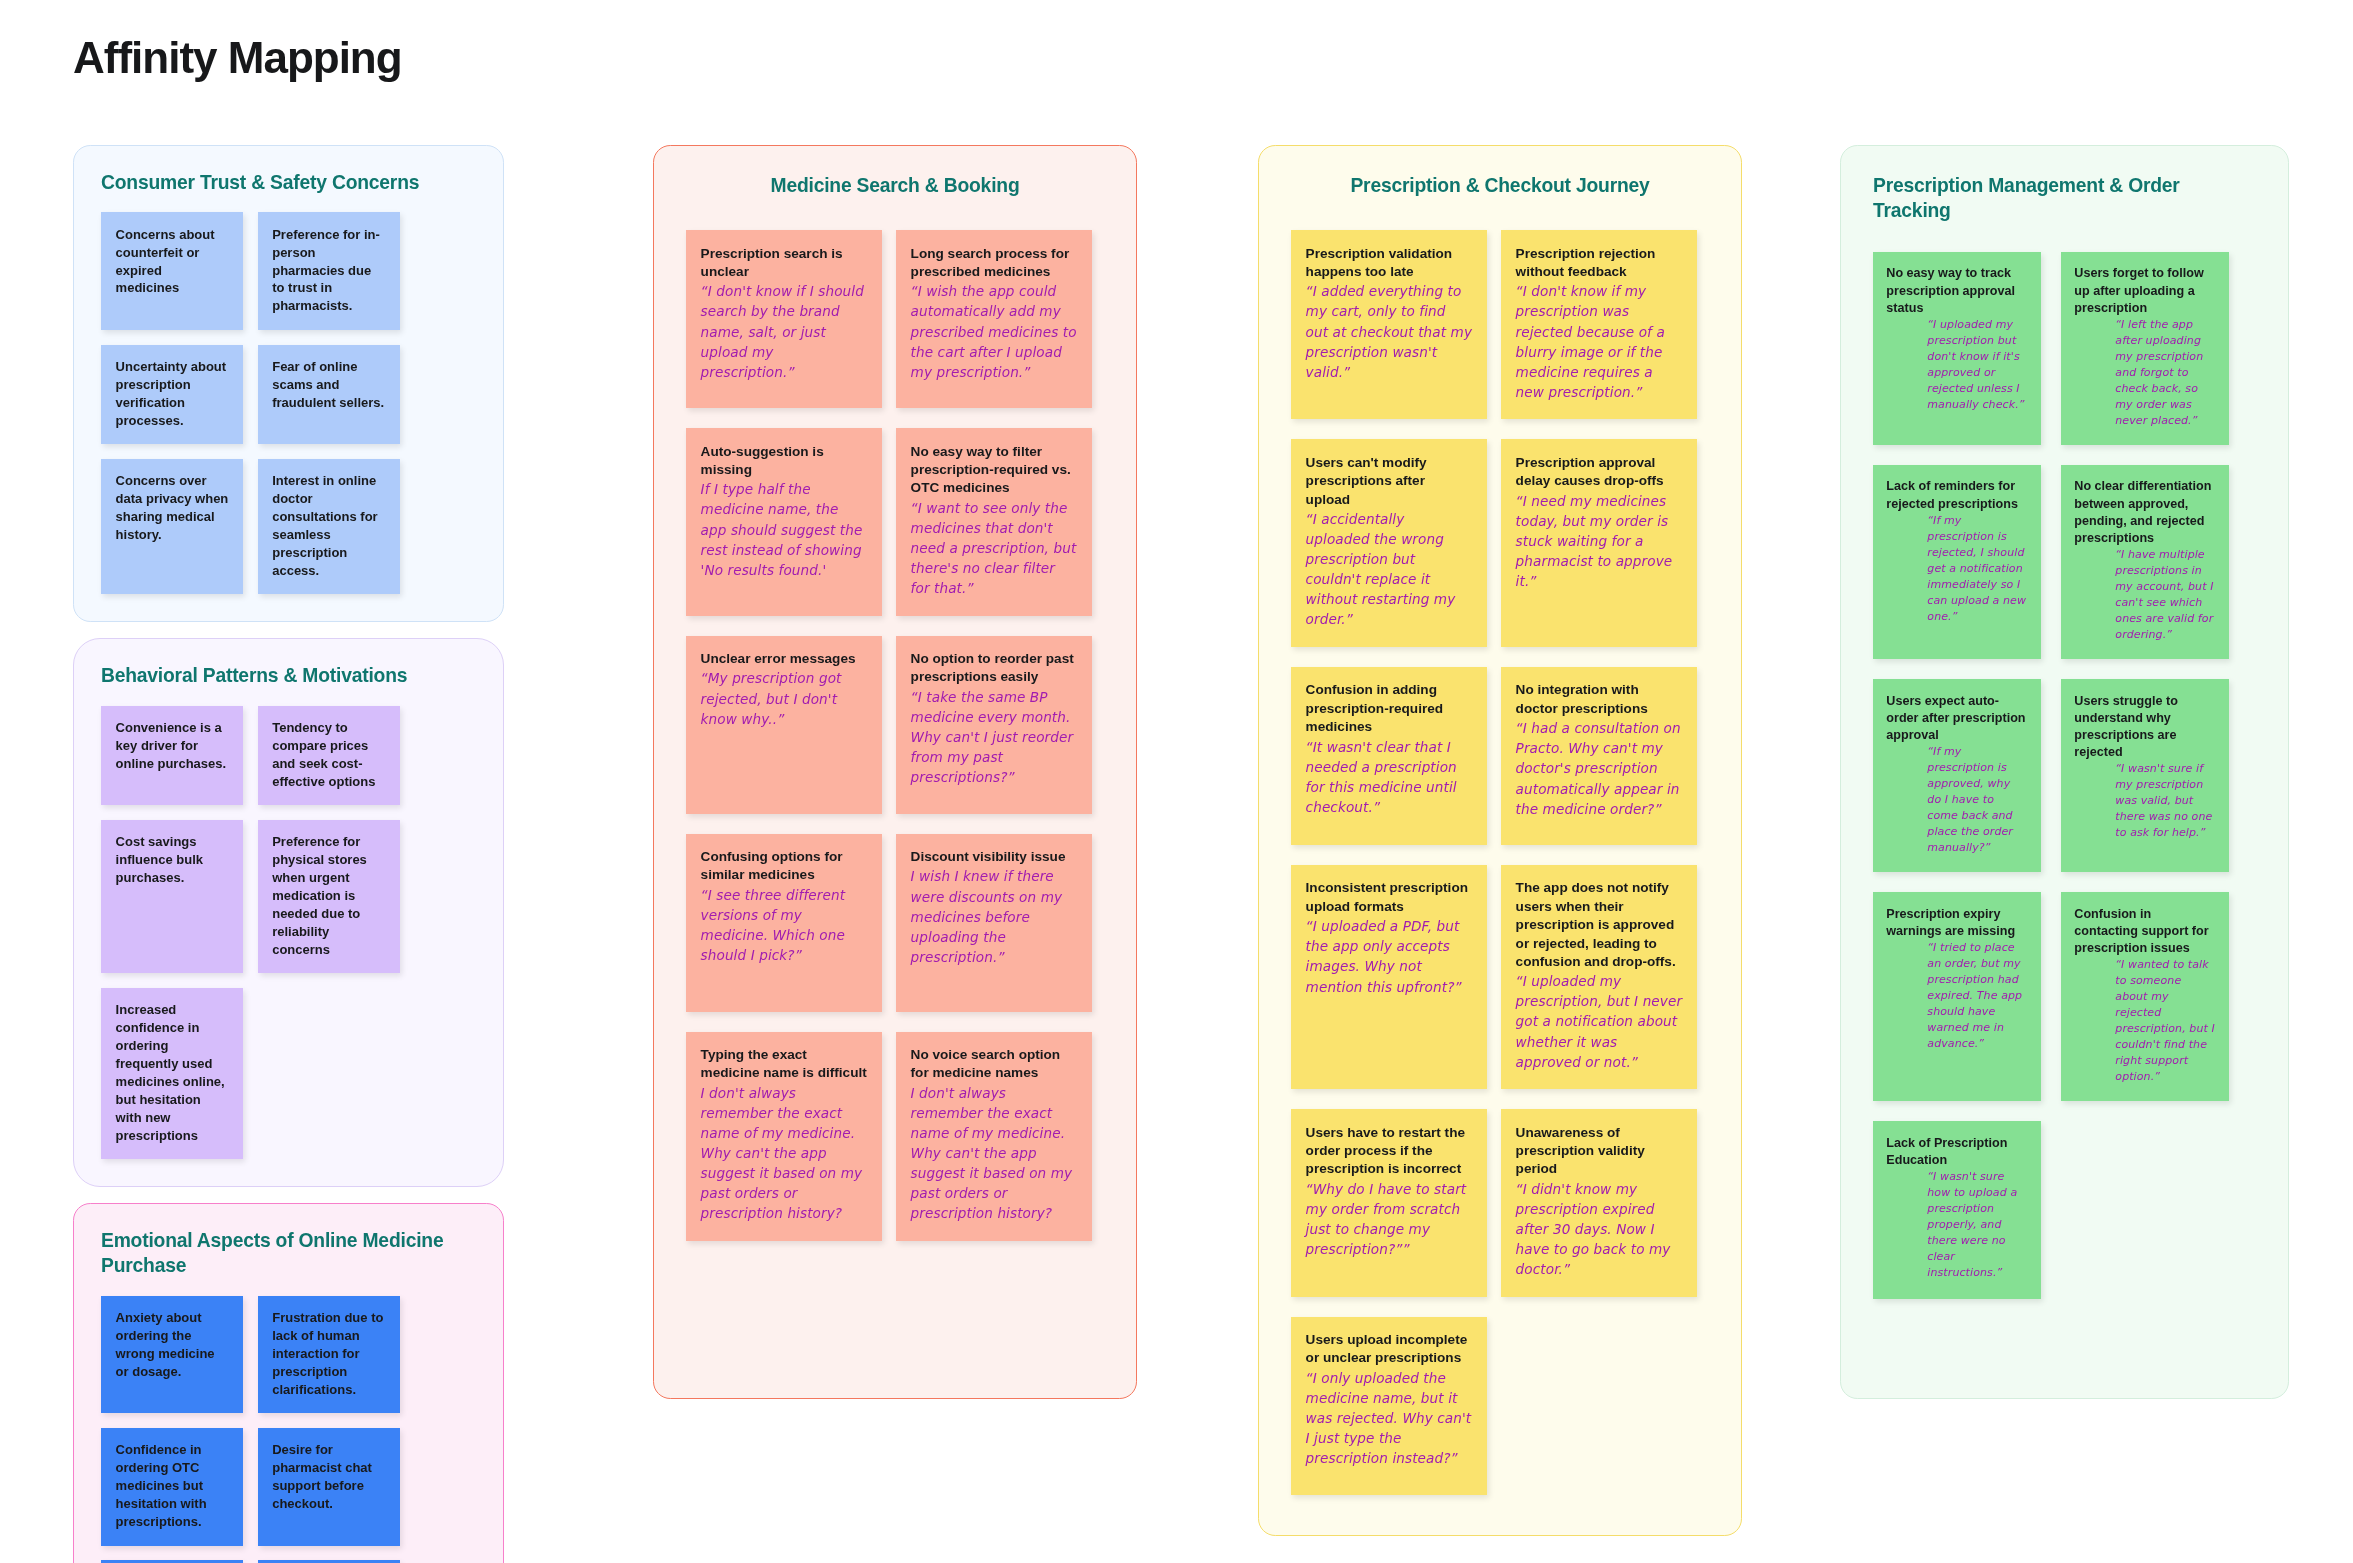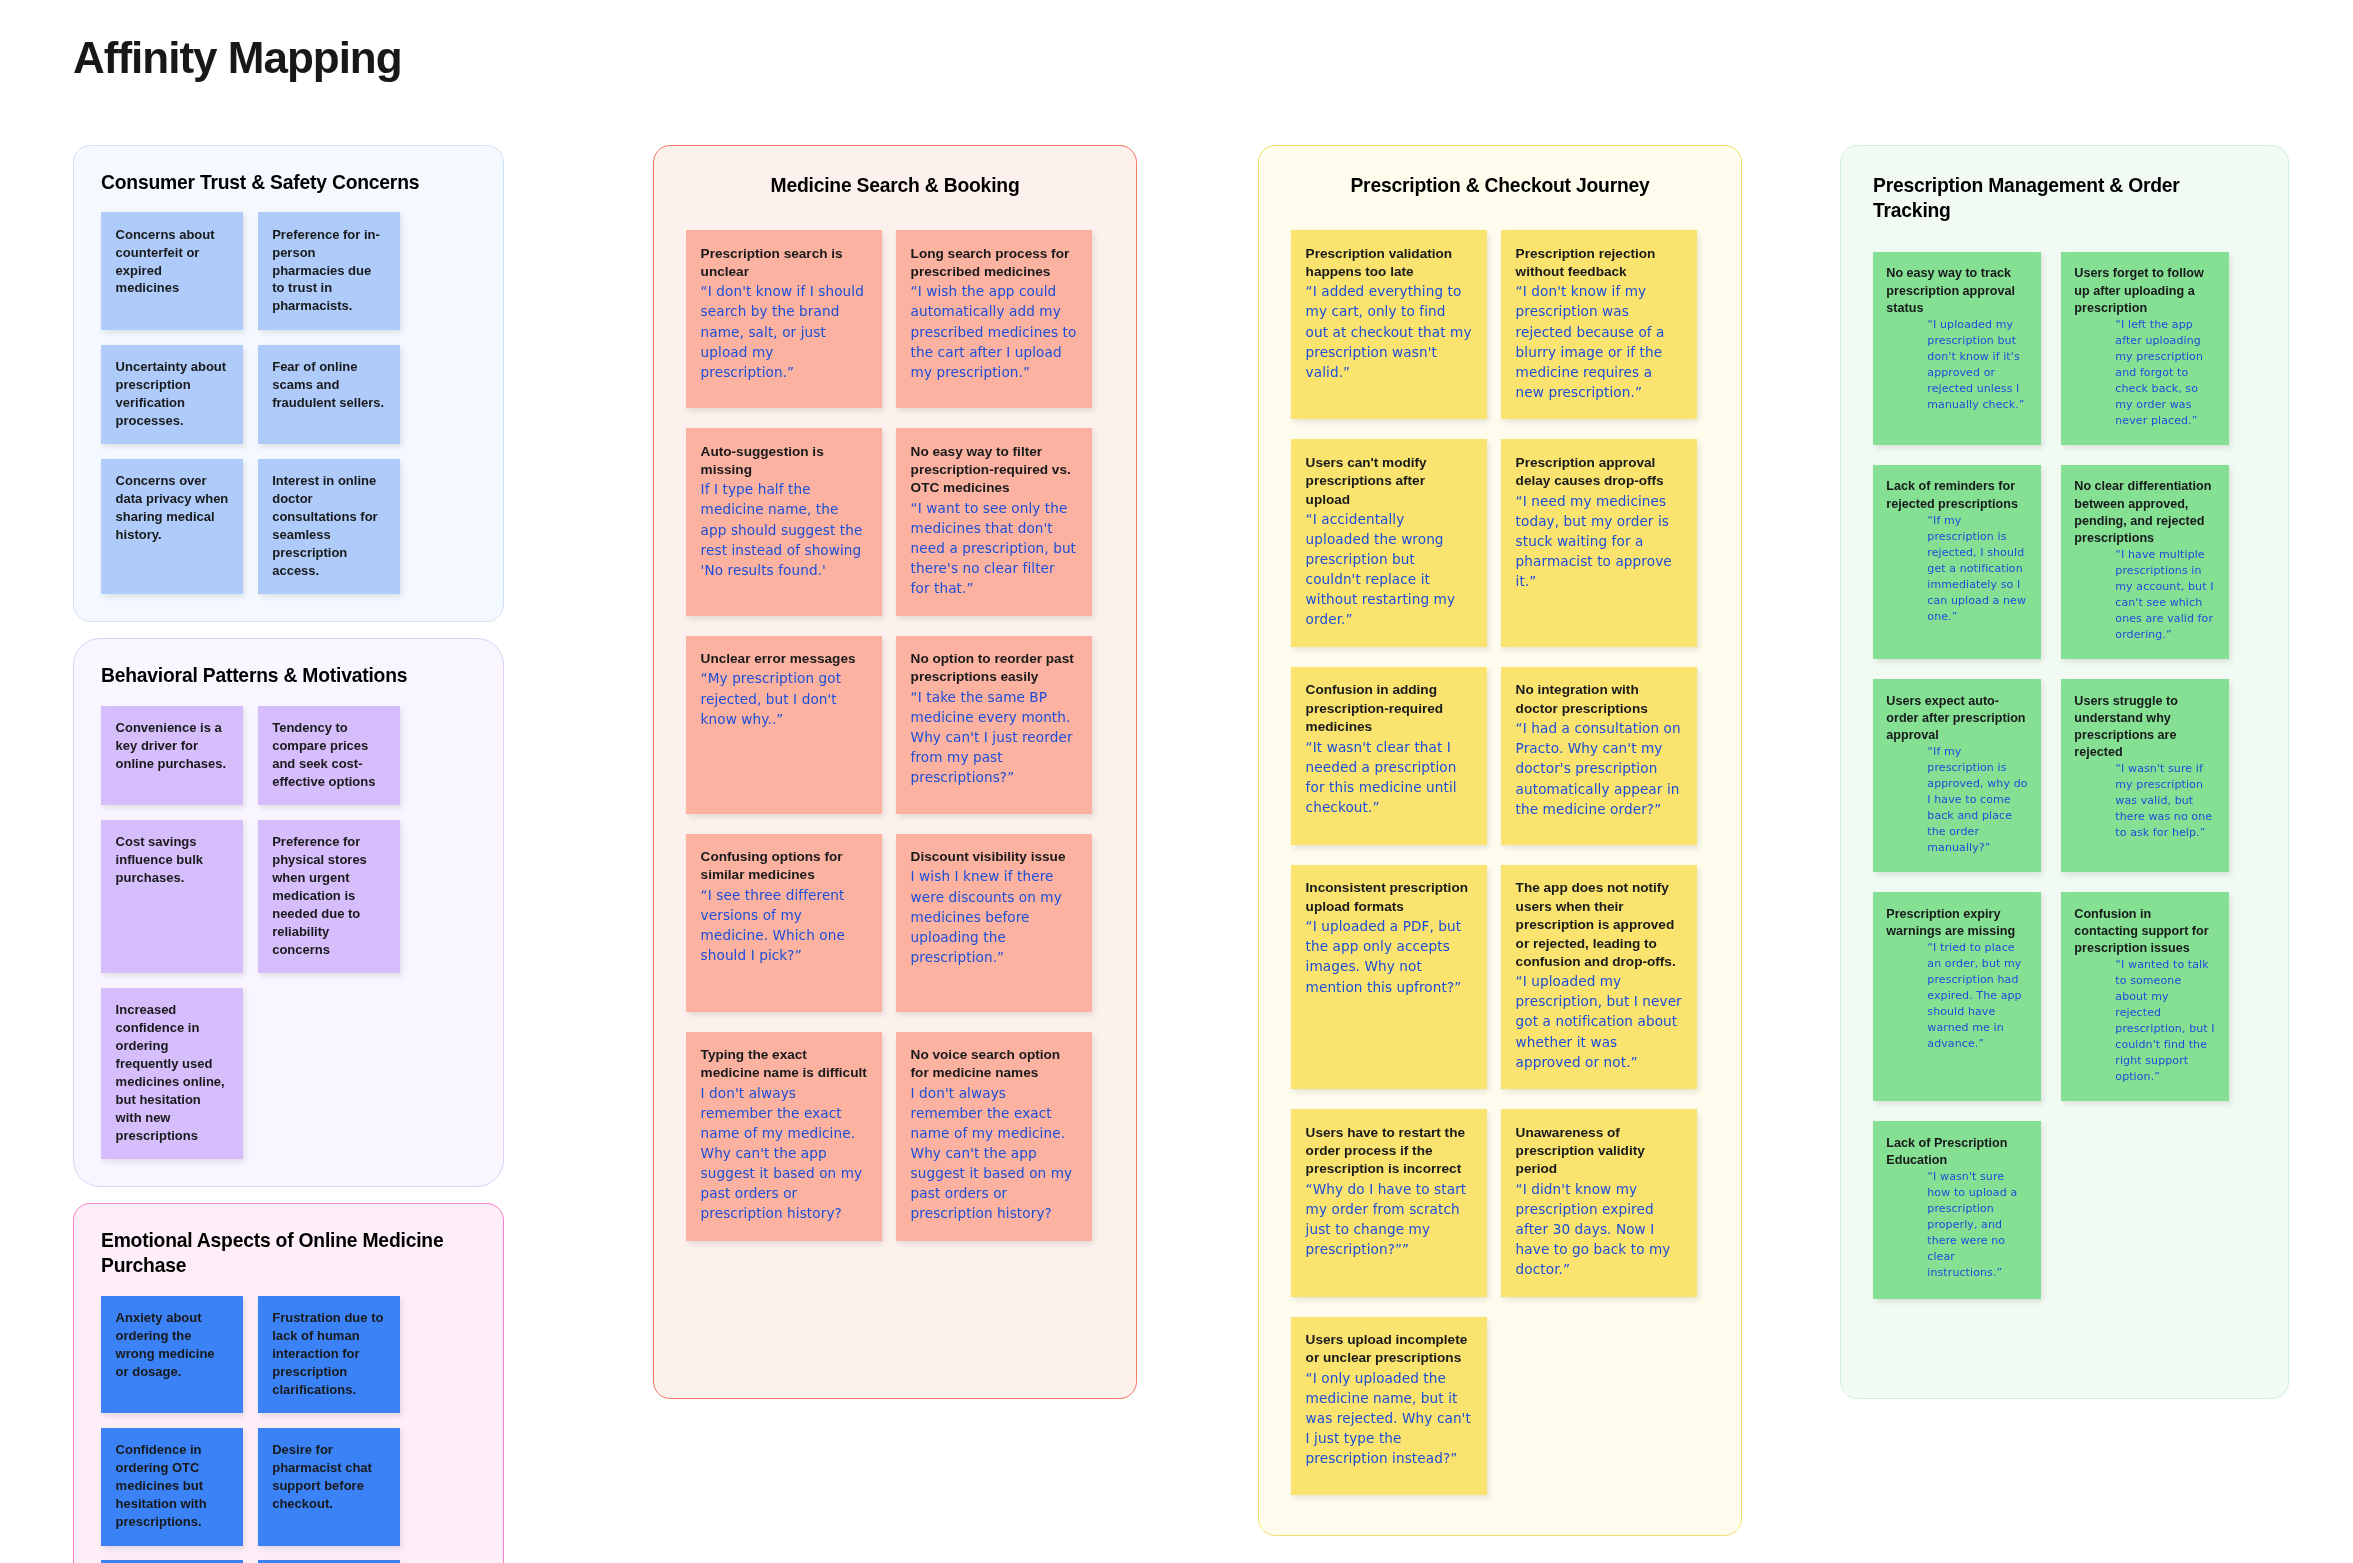--- a/index.html
+++ b/index.html
@@ -39,21 +39,21 @@
 
   .group {
     border-radius: 17.3px;
     border: 1.3px solid transparent;
     position: relative;
     margin-bottom: 16px;
   }
   .group-title {
     font-size: 19.3px;
     font-weight: bold;
-    color: #000000;
+    color: #0f766e;
     letter-spacing: -0.2px;
     line-height: 1.3;
   }
   .group-title.center { text-align: center; }
 
   
   .g-blue   { background:#f4f9ff; border-color:#cfe2f7; }
   .g-purple { background:#f9f6ff; border-color:#ddd0f7;border-radius:27px; }
   .g-pink   { background:#fdeef8; border-color:#f77fcb; }
   .g-salmon { background:#fdf1ee; border-color:#f4785e; }
@@ -70,22 +70,23 @@
     position: relative;
   }
   .card .c-title {
     font-weight: bold;
     color: #18191b;
     display: block;
   }
   .card .c-quote {
     display: block;
     font-family: "DejaVu Sans", sans-serif;
+    font-style: italic;
     font-weight: 400;
-    color: #1d4ed8;
+    color: #a21caf;
   }
 
   
   .col-1 .group { padding: 24px 27px 27px 27px; }
   .col-1 .group-title { margin-bottom: 17.3px; }
   .col-1 .cards { gap: 14.6px 14.6px; }
   .col-1 .card {
     width: 142px;
     min-height: 98px;
     padding: 13.3px 14.6px 14.6px 14.6px;

